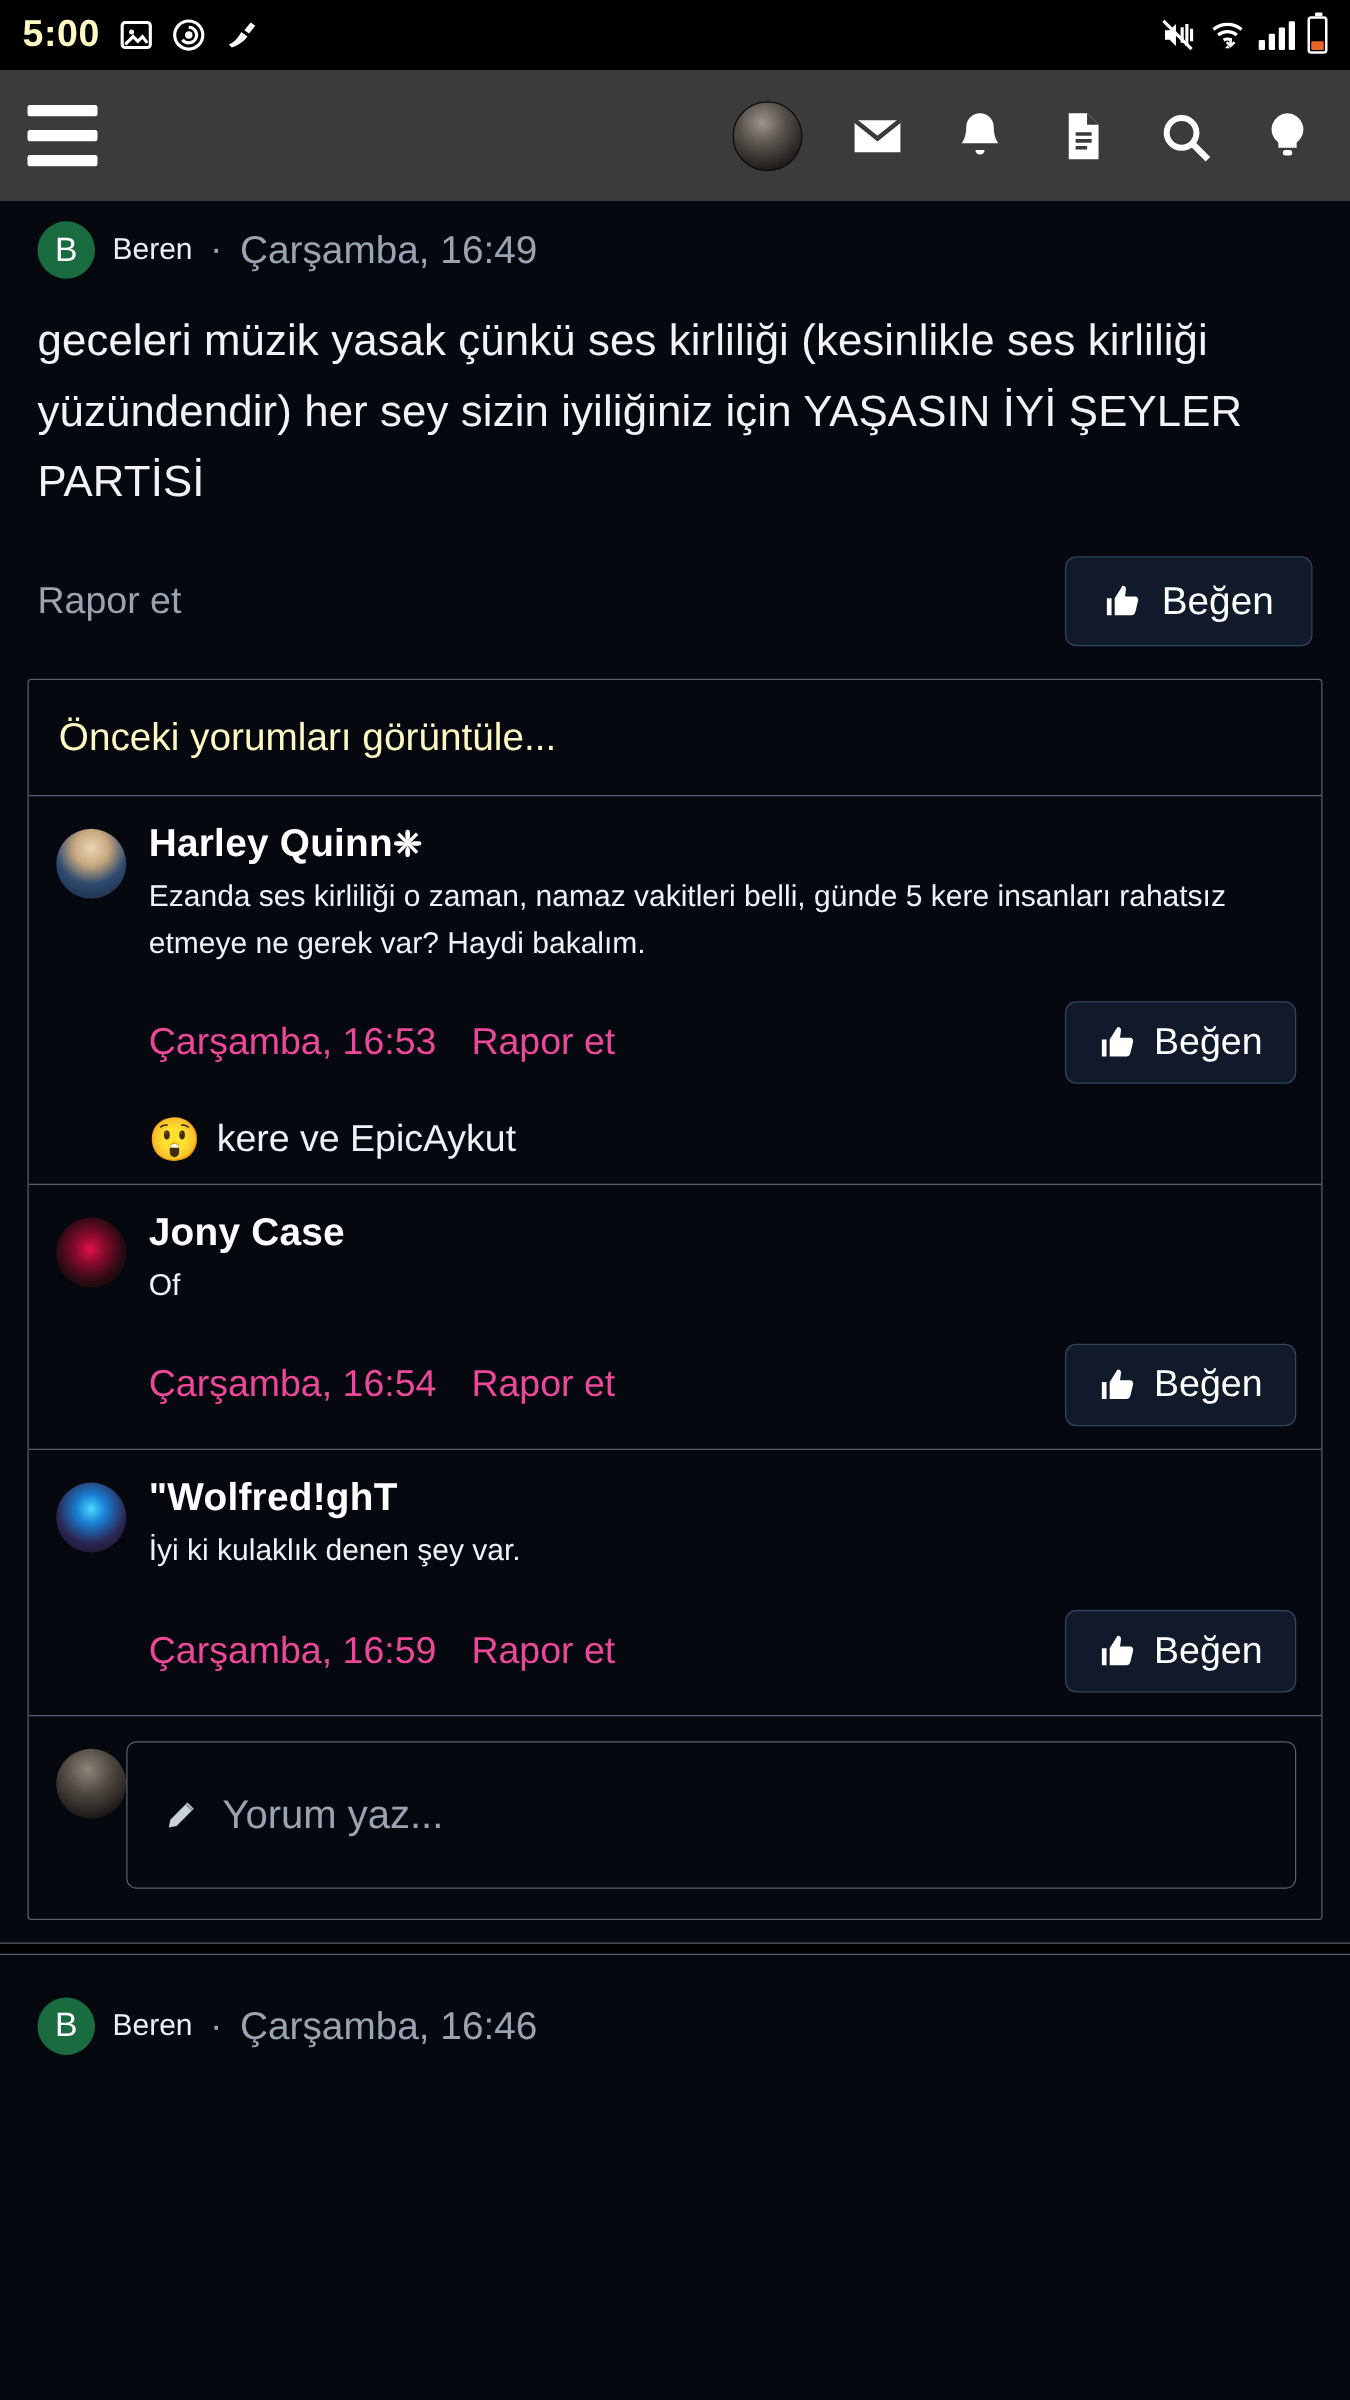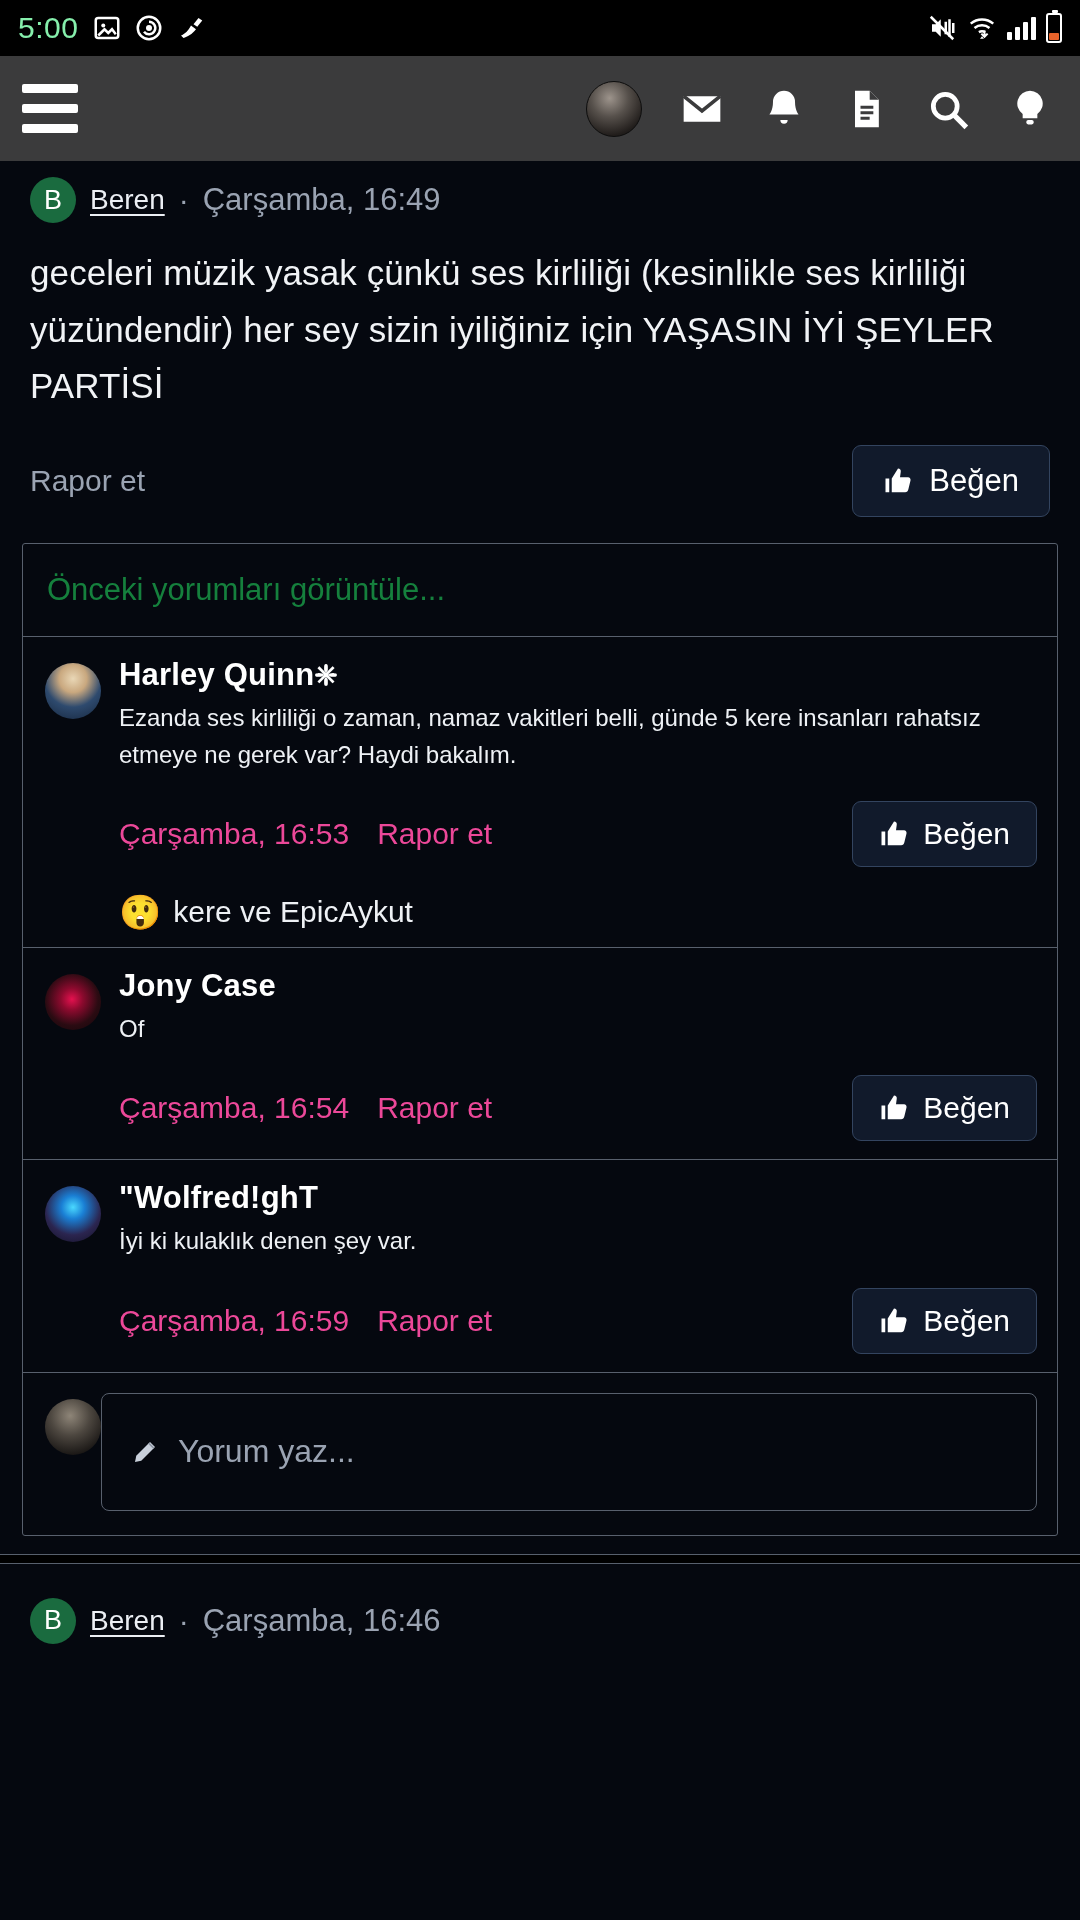--- a/index.html
+++ b/index.html
@@ -9,21 +9,21 @@
     font-family:"Liberation Sans", sans-serif;
     color:#f2f4f7;
     overflow:hidden;
   }
 
   
   .statusbar{
     height:56px; background:#000; display:flex; align-items:center;
     padding:0 18px; gap:14px;
   }
-  .sb-clock{ font-size:30px; color:#86efac; letter-spacing:.5px; font-weight:400; }
+  .sb-clock{ font-size:30px; color:#fef9c3; letter-spacing:.5px; font-weight:700; }
   .sb-icons-left{ display:flex; align-items:center; gap:12px; }
   .sb-spacer{ flex:1; }
   .sb-icons-right{ display:flex; align-items:center; gap:10px; }
   .sb-ic{ width:30px; height:30px; display:block; }
   .sig-bars{ display:flex; align-items:flex-end; gap:3px; height:24px; }
   .sig-bars i{ display:block; width:5px; background:#fff; border-radius:1px; }
   .sig-bars i:nth-child(1){ height:8px; }
   .sig-bars i:nth-child(2){ height:13px; }
   .sig-bars i:nth-child(3){ height:18px; }
   .sig-bars i:nth-child(4){ height:23px; }
@@ -50,21 +50,21 @@
   
   .feed{ background:#05080f; }
   .post{ padding:0 30px; }
   .post-head{ display:flex; align-items:center; gap:14px; padding-top:16px; }
   .badge-av{
     width:46px; height:46px; border-radius:50%;
     background:#1a6b3f; color:#fff; font-size:27px;
     display:flex; align-items:center; justify-content:center;
     flex:0 0 auto; font-weight:400;
   }
-  .author{ font-size:28px; color:#eceff4; text-decoration:underline; text-underline-offset:5px; }
+  .author{ font-size:24px; color:#eceff4; text-underline-offset:5px; }
   .dot-sep{ font-size:30px; color:#9aa3b2; }
   .meta{ font-size:31px; color:#9aa3b2; }
   .post-body{
     font-size:35px; line-height:1.62; color:#f1f3f6;
     padding:22px 0 8px 0; letter-spacing:.1px;
   }
   .post-actions{
     display:flex; align-items:center; justify-content:space-between;
     padding:22px 0 26px 0;
   }
@@ -75,21 +75,21 @@
     padding:17px 30px; font-size:31px; color:#fff;
   }
   .thumb{ width:30px; height:30px; display:block; }
 
   
   .comments{
     border:1px solid #58606d; border-radius:3px; margin:0 22px 0 22px;
     background:#05080f; overflow:hidden;
   }
   .prev-comments{
-    font-size:31px; color:#15803d; padding:28px 24px; border-bottom:1px solid #58606d;
+    font-size:31px; color:#fef9c3; padding:28px 24px; border-bottom:1px solid #58606d;
   }
   .comment{
     display:flex; gap:18px; padding:20px 20px 18px 22px;
     border-bottom:1px solid #58606d;
   }
   .comment:last-of-type{ border-bottom:1px solid #58606d; }
   .c-av{ width:56px; height:56px; border-radius:50%; flex:0 0 auto; margin-top:6px; }
   .av-harley{ background:
       radial-gradient(circle at 50% 28%, #e9d7b6 0%, #c9a87f 28%, #2e4a6e 58%, #16263d 100%); }
   .av-jony{ background:

